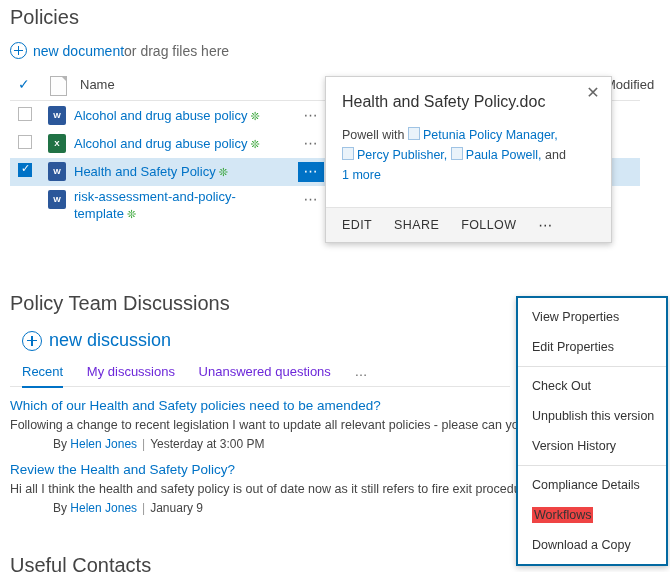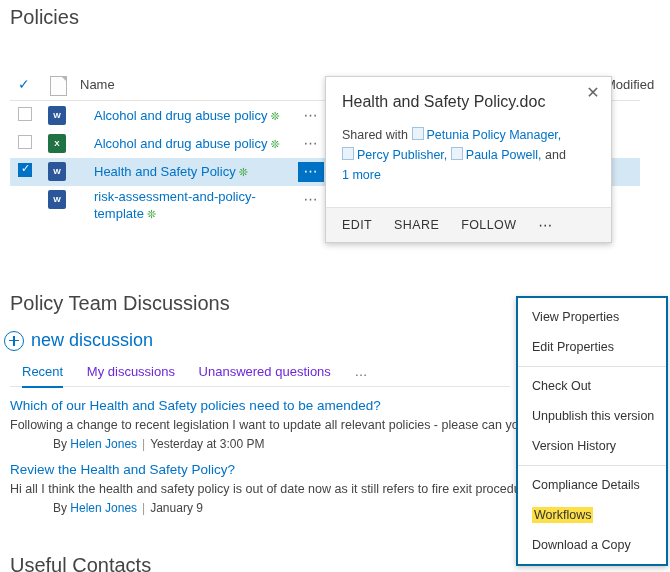--- a/index.html
+++ b/index.html
@@ -135,21 +135,20 @@
     line-height: 19px;
     overflow: hidden;
   }
   .fi-word { background: #2b579a; }
   .fi-excel { background: #207245; }
   .fi-word2 { background: #2b579a; }
   .row-name {
     position: absolute;
     left: 64px; top: 6px;
     color: #0072c6;
-    margin-left: 20px;
   }
   .row-name.wrap { width: 210px; line-height: 17px; top: 2px; }
   .sharing-star {
     color: #2fa12f;
     font-size: 11px;
     margin-left: 3px;
   }
   .ellipsis-btn {
     position: absolute;
     left: 288px;
@@ -262,29 +261,29 @@
     color: #333;
     white-space: nowrap;
     cursor: pointer;
   }
   .ctx-sep {
     height: 1px;
     background: #e0e0e0;
     margin: 4px 0;
   }
   .ctx-item .hl {
-    background: #fde047;
+    background: #ef4444;
     padding: 1px 2px;
   }
 
   
   #discussions-title { left: 10px; top: 292px; }
   .new-discussion-row {
     position: absolute;
-    left: 4px;
+    left: 22px;
     top: 330px;
     display: flex;
     align-items: center;
     font-size: 18px;
     color: #0072c6;
   }
   .new-discussion-row .circle-plus {
     width: 18px; height: 18px; margin-right: 7px;
   }
   .new-discussion-row .circle-plus::before { left: 4px; top: 8px; width: 10px; }
@@ -328,20 +327,25 @@
 
   #contacts-title { left: 10px; top: 554px; }
 </style>
 </head>
 <body>
 
 <div class="page">
 
   <div class="section-title" id="policies-title">Policies</div>
 
+  <div class="new-document-row">
+    <span class="circle-plus"></span>
+    <span class="link-blue">new document</span>
+    <span class="muted"> or drag files here</span>
+  </div>
 
   <div class="list-header">
     <span class="hdr-check">✓</span>
     <span class="hdr-doc-icon"><span class="doc-glyph"></span></span>
     <span class="hdr-name">Name</span>
     <span class="hdr-modified">Modified</span>
   </div>
 
   <div class="row" style="top:102px;">
     <span class="rcheck"></span>
@@ -370,21 +374,21 @@
     <span class="row-name wrap"><span>risk-assessment-and-policy-template</span><span class="sharing-star">❊</span></span>
     <span class="ellipsis-btn">⋯</span>
     <span class="row-modified">Y</span>
   </div>
 
   <div class="callout">
     <div class="callout-close">✕</div>
     <div class="callout-body">
       <div class="callout-title">Health and Safety Policy.doc</div>
       <div class="callout-shared">
-        <span>Shared with</span>
+        <span>Powell with</span>
         <span class="person-chip"></span><span class="link-blue">Petunia Policy Manager,</span>
         <br>
         <span class="person-chip"></span><span class="link-blue">Percy Publisher,</span>
         <span class="person-chip"></span><span class="link-blue">Paula Powell,</span><span> and</span>
         <br>
         <span class="link-blue">1 more</span>
       </div>
     </div>
     <div class="callout-actions">
       <span class="act">EDIT</span>

